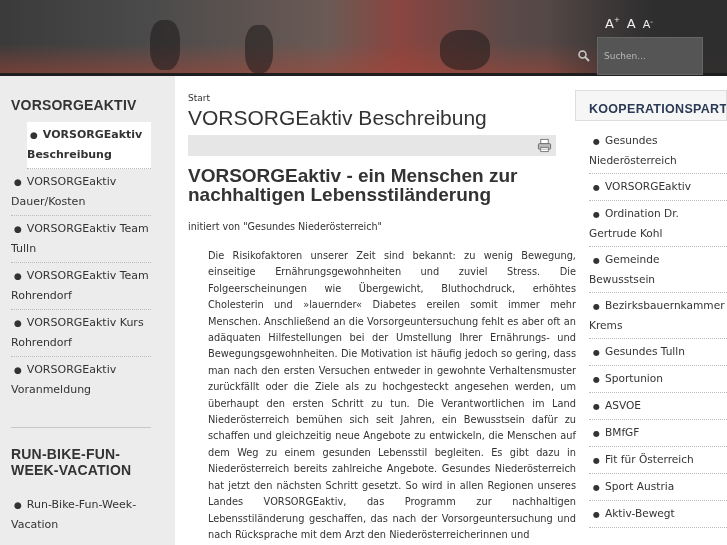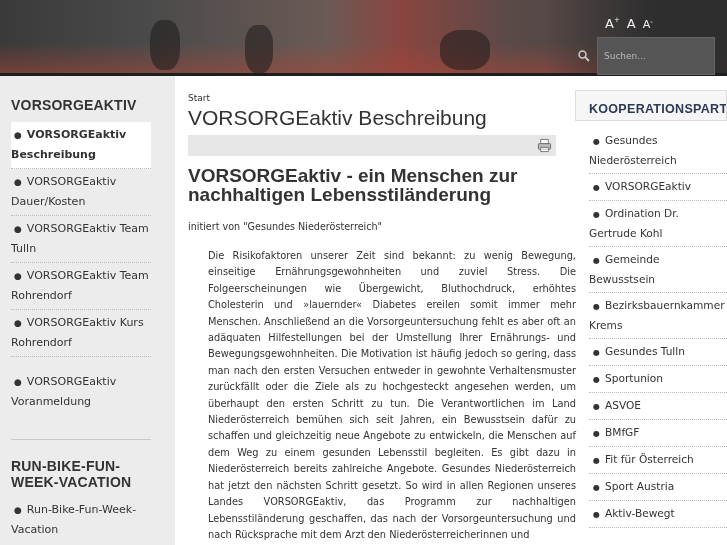--- a/index.html
+++ b/index.html
@@ -16,35 +16,35 @@
 
   .fontsize { position: absolute; left: 605px; top: 16px; display: flex; gap: 7px; align-items: flex-end; color: #eee; }
   .fontsize span { font-family: "DejaVu Sans", sans-serif; cursor: pointer; }
   .fs-up { font-size: 13px; }
   .fs-norm { font-size: 13px; }
   .fs-down { font-size: 11px; }
   .fs-up sup, .fs-down sup { font-size: 7px; vertical-align: top; }
 
   .search { position: absolute; left: 577px; top: 37px; display: flex; align-items: center; }
   .search-icon { width: 14px; height: 14px; margin-right: 6px; }
-  .search-input { width: 118px; height: 20px; background: #555; border: 1px solid #666; color: #ccc; font-size: 9px; padding: 18px 6px; font-family: "DejaVu Sans", sans-serif; }
+  .search-input { width: 106px; height: 20px; background: #555; border: 1px solid #666; color: #ccc; font-size: 9px; padding: 18px 6px; font-family: "DejaVu Sans", sans-serif; }
   .search-input::placeholder { color: #b8b8b8; }
 
   
   .left-col { position: absolute; left: 0; top: 76px; width: 175px; height: 469px; background: #ececec; }
   .left-inner { position: absolute; left: 11px; top: 21px; width: 140px; }
   .main { position: absolute; left: 175px; top: 76px; width: 400px; height: 469px; background: #ffffff; }
   .right-col { position: absolute; left: 575px; top: 90px; width: 152px; height: 455px; }
 
   
   .module-title { font-family: "Liberation Sans", sans-serif; font-weight: bold; font-size: 14px; color: #333; letter-spacing: 0.2px; text-transform: uppercase; line-height: 16px; }
   .left-list { list-style: none; margin-top: 9px; }
   .left-list li { border-bottom: 1px dotted #bbb; padding: 3px 0 4px 0; font-size: 11px; line-height: 19px; color: #333; font-family: "DejaVu Sans", sans-serif; }
   .left-list li .bullet { font-size: 9px; margin-left: 3px; margin-right: 5px; }
-  .left-list li.active { background: #ffffff; font-weight: bold; }
+  .left-list li.active { background: #ffffff; font-weight: bold; margin-left: 16px; }
   .left-sep { height: 1px; background: #c9c9c9; margin: 24px 0 18px 0; }
 
   
   .breadcrumb { position: absolute; left: 13px; top: 17px; font-size: 9px; color: #333; }
   .page-title { position: absolute; left: 13px; top: 30px; font-family: "Liberation Sans", sans-serif; font-size: 21px; color: #333; font-weight: normal; }
   .toolbar { position: absolute; left: 13px; top: 59px; width: 368px; height: 21px; background: #e6e6e6; }
   .print-icon { position: absolute; right: 4px; top: 3px; width: 15px; height: 15px; }
   .article-title { position: absolute; left: 13px; top: 90px; width: 370px; font-family: "Liberation Sans", sans-serif; font-size: 19px; font-weight: bold; color: #333; line-height: 19px; }
   .intro { position: absolute; left: 13px; top: 145px; font-size: 9.6px; color: #333; }
   .body-text { position: absolute; left: 13px; top: 172px; width: 368px; font-size: 9.8px; line-height: 16.4px; color: #333; text-align: justify; margin-left: 20px; }
@@ -85,27 +85,27 @@
 <div class="left-col">
   <div class="left-inner">
     <div>
       <h3 class="module-title">VORSORGEAKTIV</h3>
       <ul class="left-list">
         <li class="active"><span class="bullet">●</span><span>VORSORGEaktiv Beschreibung</span></li>
         <li><span class="bullet">●</span><span>VORSORGEaktiv Dauer/Kosten</span></li>
         <li><span class="bullet">●</span><span>VORSORGEaktiv Team Tulln</span></li>
         <li><span class="bullet">●</span><span>VORSORGEaktiv Team Rohrendorf</span></li>
         <li><span class="bullet">●</span><span>VORSORGEaktiv Kurs Rohrendorf</span></li>
-        <li style="border-bottom:none;margin-top:12px;"><span class="bullet">●</span><span>VORSORGEaktiv Voranmeldung</span></li>
+        <li style="border-bottom:none;"><span class="bullet">●</span><span>VORSORGEaktiv Voranmeldung</span></li>
       </ul>
     </div>
     <div class="left-sep"></div>
     <div>
       <h3 class="module-title">RUN-BIKE-FUN-WEEK-VACATION</h3>
-      <ul class="left-list" style="margin-top:7px;">
+      <ul class="left-list" style="margin-top:14px;">
         <li style="border-bottom:none;"><span class="bullet">●</span><span>Run-Bike-Fun-Week-Vacation</span></li>
       </ul>
     </div>
 
   </div>
 </div>
 
 <div class="main">
   <div class="breadcrumb">Start</div>
   <h1 class="page-title">VORSORGEaktiv Beschreibung</h1>

